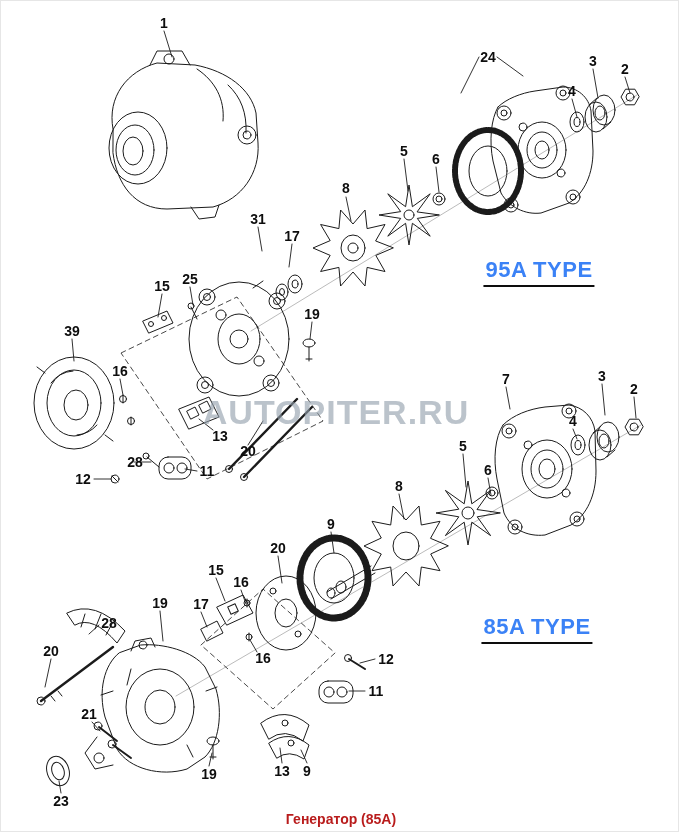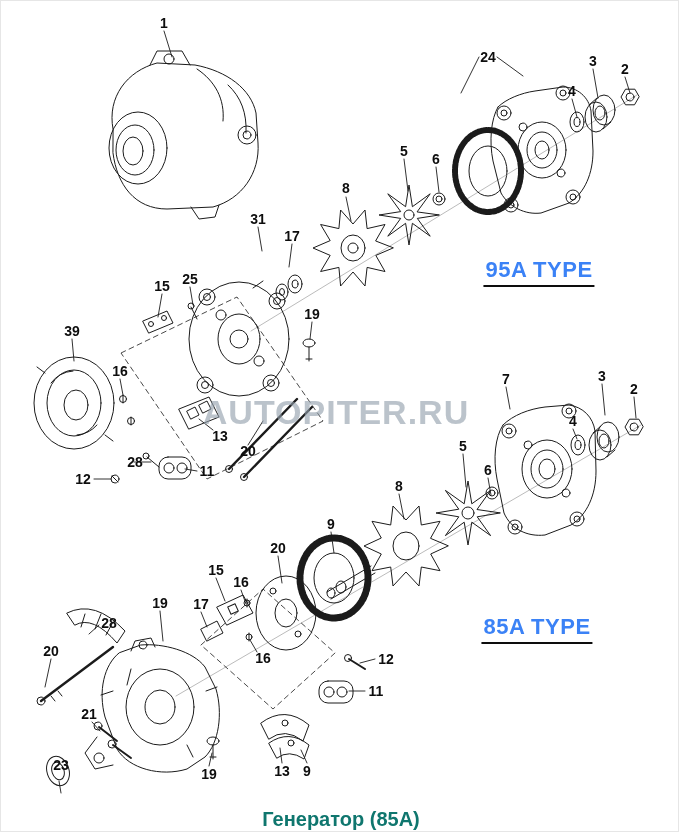--- a/index.html
+++ b/index.html
@@ -12,21 +12,21 @@
     position:absolute;transform:translate(-50%,-50%);
     font-size:14px;font-weight:bold;color:#0d0d0d;line-height:1;white-space:nowrap;
   }
   .type-label{
     position:absolute;transform:translate(-50%,-50%);
     font-size:22px;font-weight:bold;color:#3b82f6;letter-spacing:0.5px;
     border-bottom:2px solid #0d0d0d;padding:0 2px 2px 2px;white-space:nowrap;
   }
   .caption{
     position:absolute;transform:translate(-50%,-50%);
-    font-size:20px;font-weight:bold;color:#0f766e;white-space:nowrap;
+    font-size:14px;font-weight:bold;color:#b91c1c;white-space:nowrap;
   }
   .watermark{
     position:absolute;transform:translate(-50%,-50%);
     font-size:34px;font-weight:bold;color:#93a0ac;opacity:0.62;
     letter-spacing:1px;white-space:nowrap;pointer-events:none;
   }
 </style>
 </head>
 <body>
 
@@ -380,15 +380,15 @@
   <div class="co" style="left:200px;top:603px">17</div>
   <div class="co" style="left:108px;top:622px">28</div>
   <div class="co" style="left:50px;top:650px">20</div>
   <div class="co" style="left:262px;top:657px">16</div>
   <div class="co" style="left:385px;top:658px">12</div>
   <div class="co" style="left:375px;top:690px">11</div>
   <div class="co" style="left:88px;top:713px">21</div>
   <div class="co" style="left:208px;top:773px">19</div>
   <div class="co" style="left:281px;top:770px">13</div>
   <div class="co" style="left:306px;top:770px">9</div>
-  <div class="co" style="left:60px;top:764px">23</div>
+  <div class="co" style="left:60px;top:800px">23</div>
 
 </div>
 
 </body></html>

